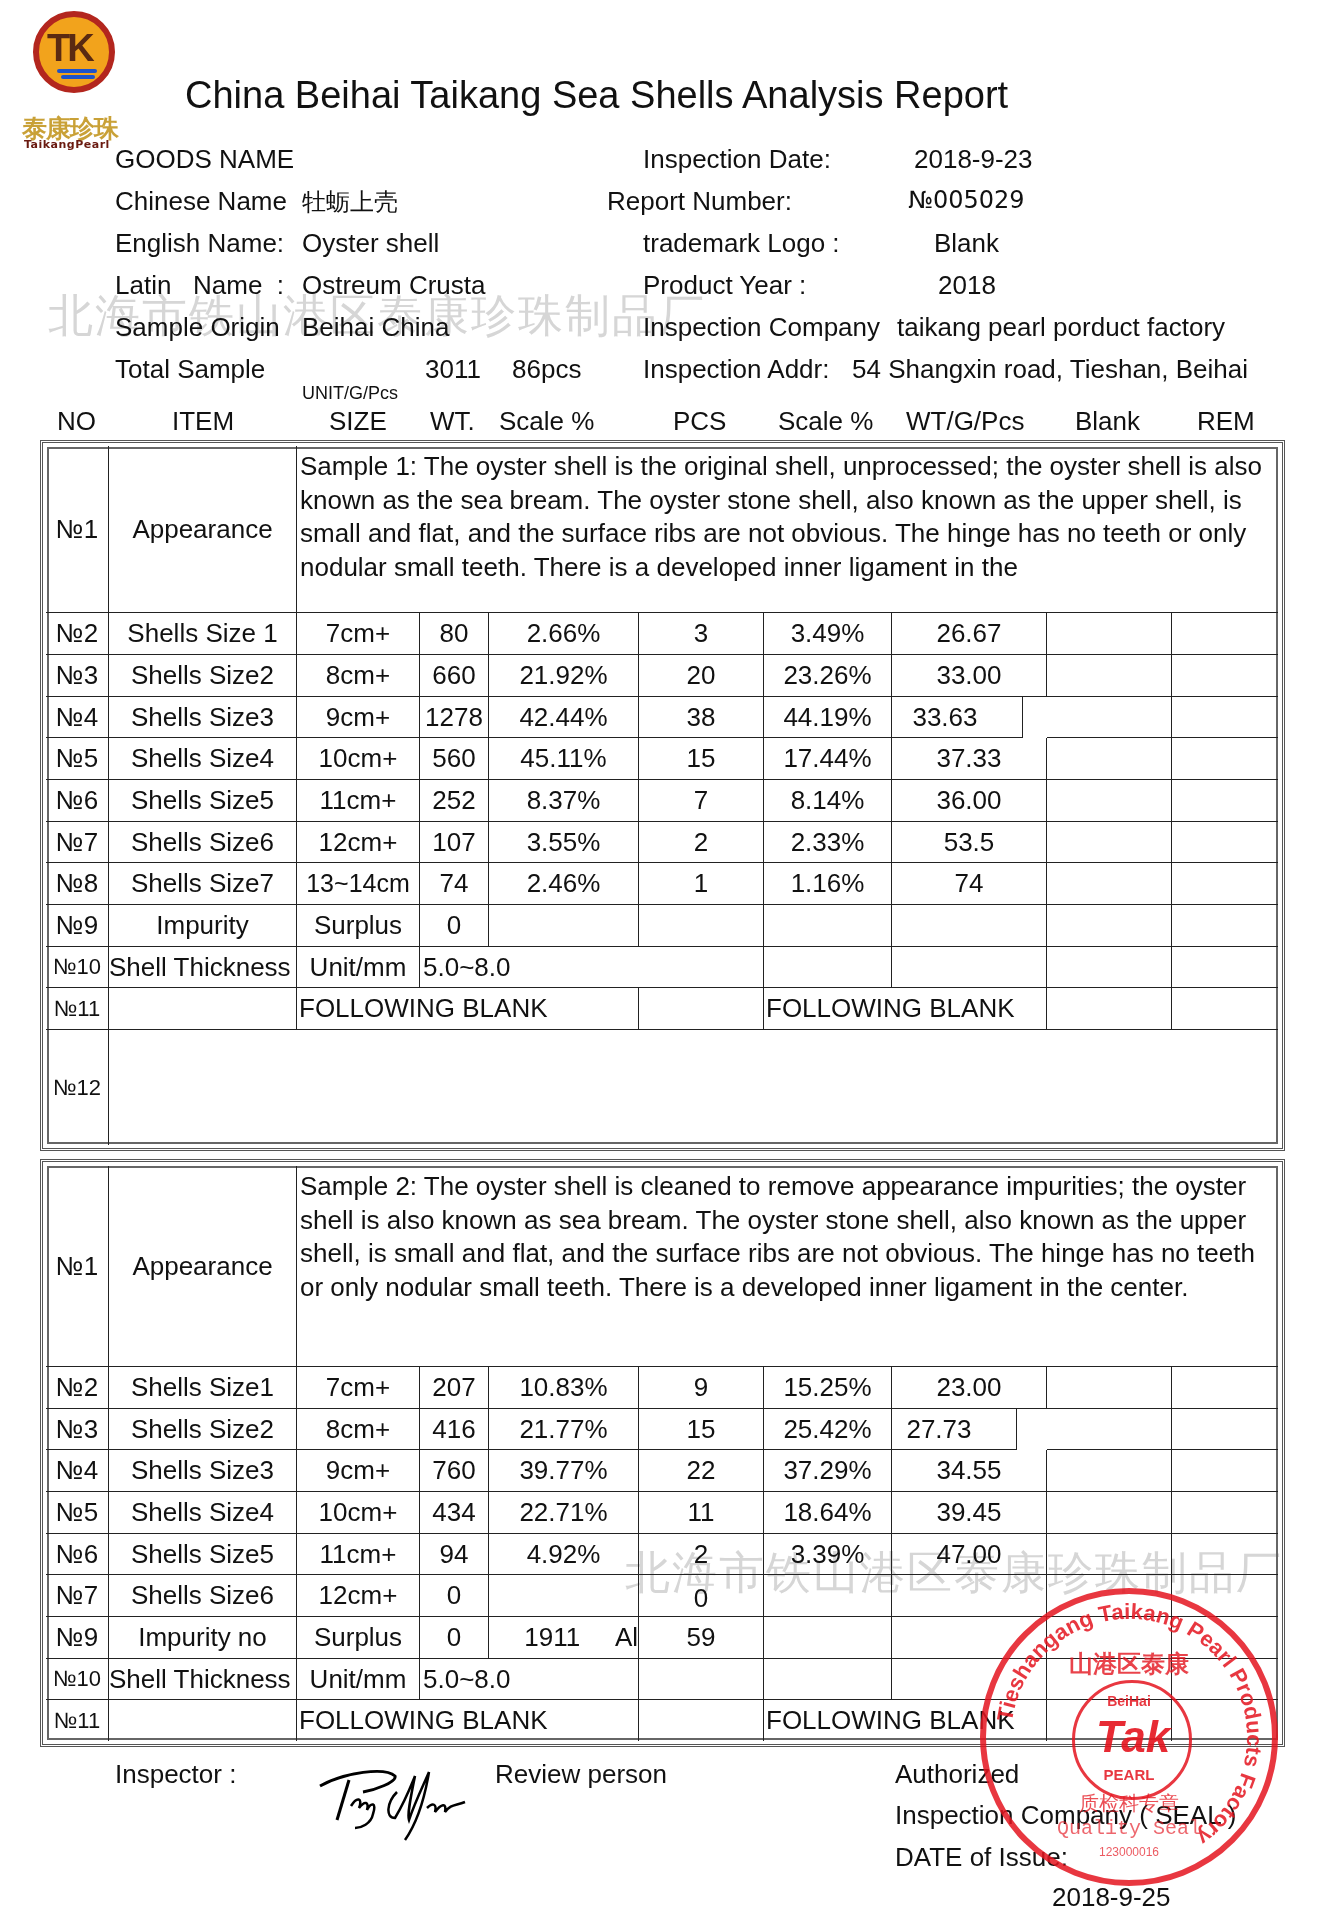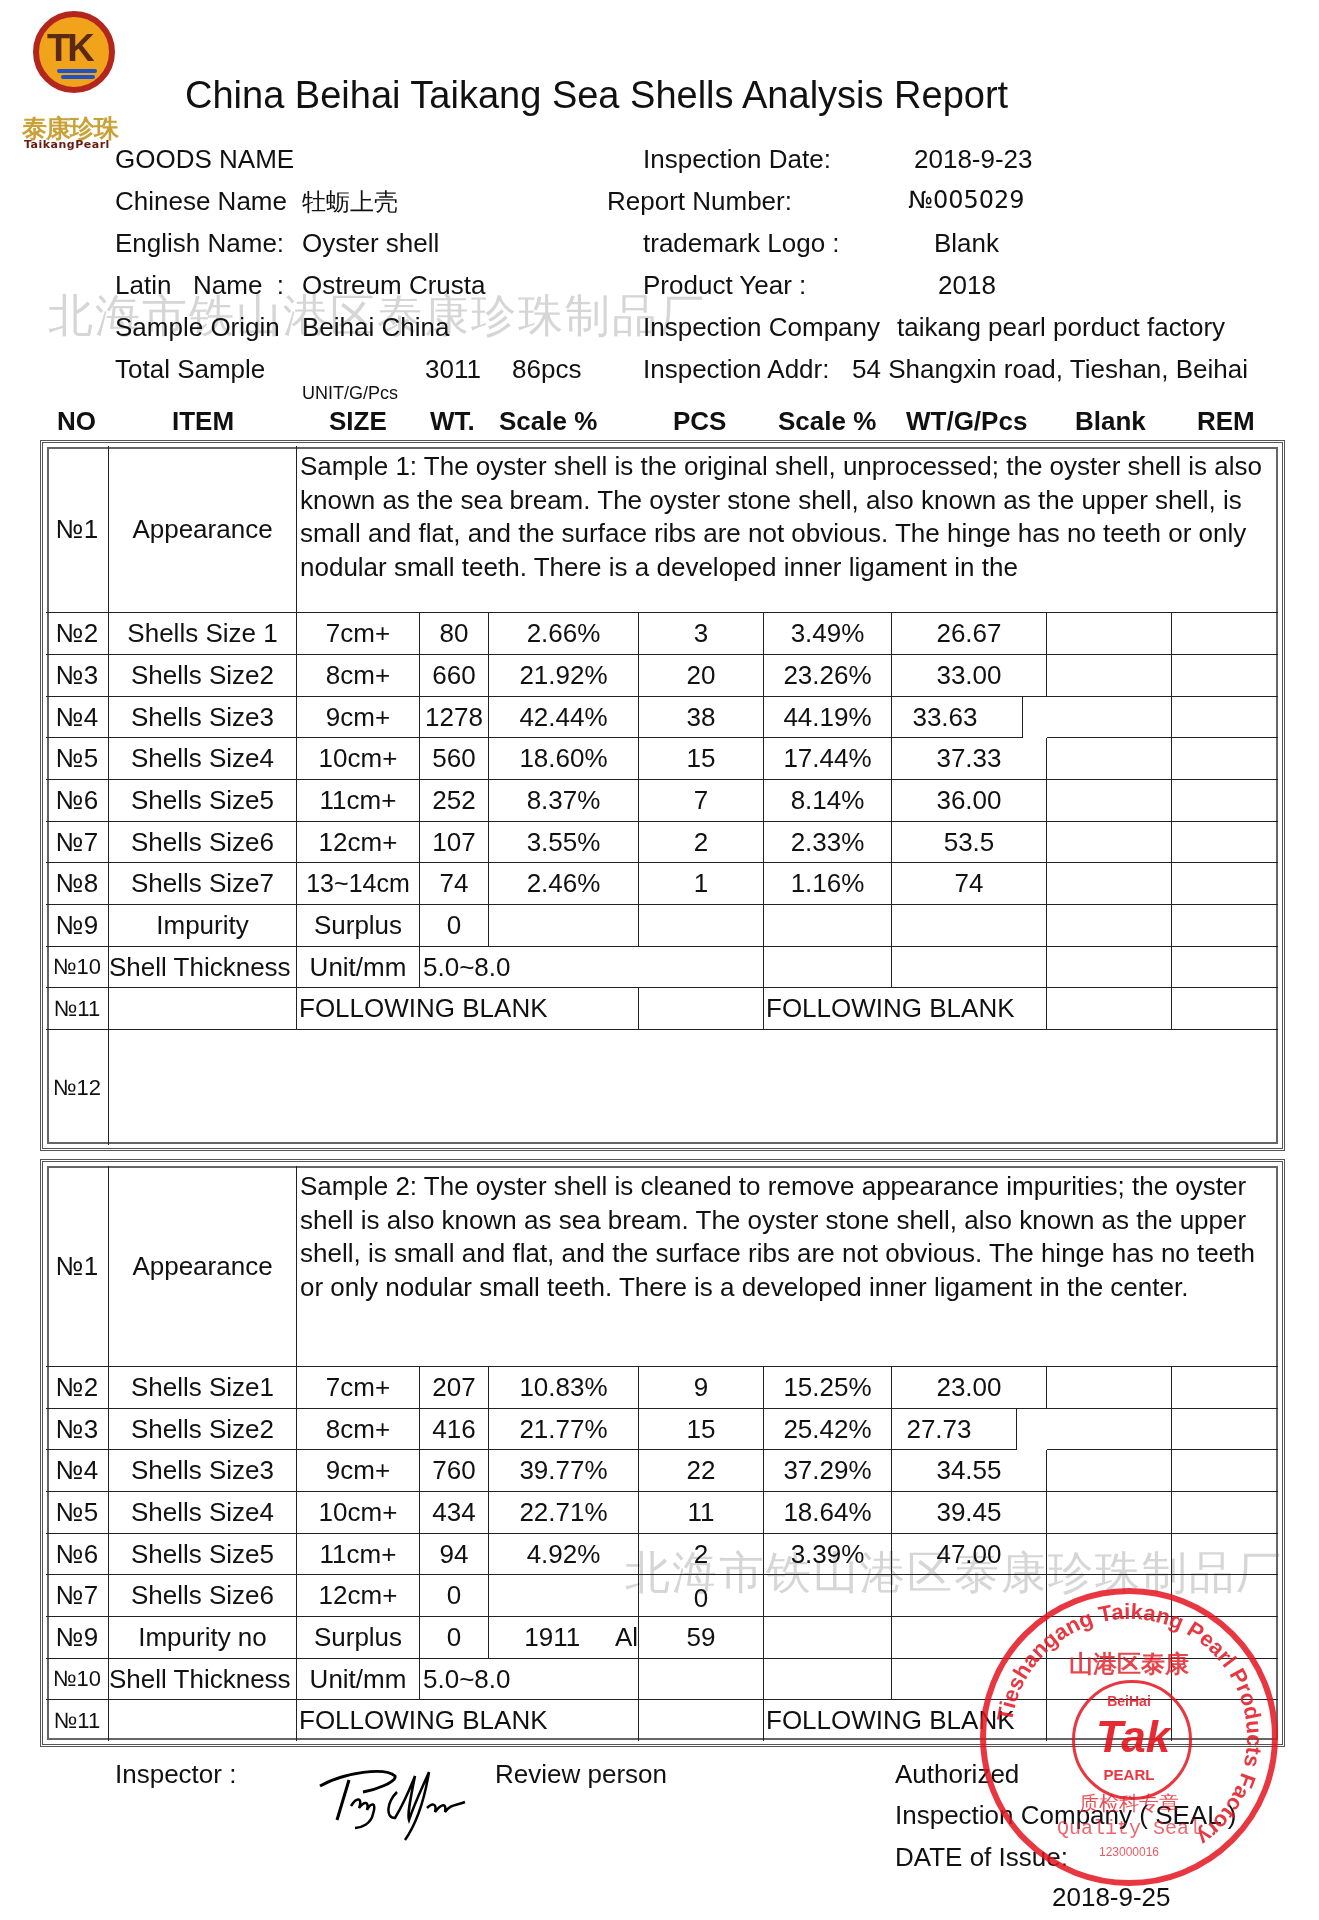--- a/index.html
+++ b/index.html
@@ -6,21 +6,21 @@
   body{width:1319px;height:1920px;position:relative;overflow:hidden;font-family:"Liberation Sans",sans-serif;color:#111;}
   .abs{position:absolute;white-space:nowrap;}
   .logo{position:absolute;left:33px;top:11px;width:82px;height:82px;border-radius:50%;background:#f2a31c;border:6px solid #b3261e;box-sizing:border-box;}
   .logo .tk{position:absolute;left:8px;top:10px;font:bold 38px "Liberation Sans",sans-serif;color:#5a2a12;letter-spacing:-3px;}
   .logo .wave{position:absolute;left:18px;width:40px;height:4px;border-radius:3px;background:#1d52c9;}
   .logo-cn{position:absolute;left:22px;top:112px;font:bold 25px "DejaVu Sans",sans-serif;color:#c9a137;letter-spacing:-1px;}
   .logo-en{position:absolute;left:24px;top:138px;font:bold 11px "DejaVu Sans",sans-serif;color:#6a1a10;letter-spacing:0.5px;}
   .title{left:185px;top:74px;font-size:38px;}
   .info{font-size:26px;}
   .small{font-size:18px;margin-top:21px;}
-  .hdr{font-size:26px;top:406px;font-weight:bold;}
+  .hdr{font-size:26px;top:406px;}
   .watermark{position:absolute;font-family:"DejaVu Sans",sans-serif;color:#d6d6d6;font-size:45px;letter-spacing:2px;white-space:nowrap;}
   .tbl{position:absolute;left:40px;width:1245px;border:3px double #555;outline:2px solid #666;outline-offset:-9px;box-sizing:border-box;}
   .grid{position:absolute;left:46px;width:1232px;}
   .cell{position:absolute;box-sizing:border-box;border-right:1px solid #222;border-bottom:1px solid #222;font-size:26px;display:flex;align-items:center;justify-content:center;overflow:hidden;white-space:nowrap;}
   .cell.l{justify-content:flex-start;padding-left:3px;}
   .cell.nob{border-right:none;}
   .desc{position:absolute;font-size:26px;line-height:33.5px;white-space:normal;box-sizing:border-box;border-bottom:1px solid #222;padding:4px 4px 0 3px;overflow:hidden;}
   .note{position:absolute;font-size:26px;line-height:33.5px;text-align:center;border-bottom:1px solid #222;box-sizing:border-box;}
   .stamp{position:absolute;left:980px;top:1588px;width:298px;height:298px;border-radius:50%;border:6px solid rgba(228,20,30,0.85);box-sizing:border-box;}
   .stamp .inner{position:absolute;left:86px;top:86px;width:114px;height:114px;border-radius:50%;border:3px solid rgba(228,20,30,0.85);}
@@ -126,21 +126,21 @@
     <div class="cell" style="left:822px;top:251px;width:155px;height:41px">33.63</div>
     <div class="cell" style="left:1001px;top:251px;width:125px;height:41px"></div>
     <div class="cell nob" style="left:1126px;top:251px;width:106px;height:41px"></div>
   </div>
 
   <div>
     <div class="cell" style="left:0;top:292px;width:63px;height:42px">№5</div>
     <div class="cell" style="left:63px;top:292px;width:188px;height:42px">Shells Size4</div>
     <div class="cell" style="left:251px;top:292px;width:123px;height:42px">10cm+</div>
     <div class="cell" style="left:374px;top:292px;width:69px;height:42px">560</div>
-    <div class="cell" style="left:443px;top:292px;width:150px;height:42px">18.60%</div>
+    <div class="cell" style="left:443px;top:292px;width:150px;height:42px">45.11%</div>
     <div class="cell" style="left:593px;top:292px;width:125px;height:42px">15</div>
     <div class="cell" style="left:718px;top:292px;width:128px;height:42px">17.44%</div>
     <div class="cell" style="left:846px;top:292px;width:155px;height:42px">37.33</div>
     <div class="cell" style="left:1001px;top:292px;width:125px;height:42px"></div>
     <div class="cell nob" style="left:1126px;top:292px;width:106px;height:42px"></div>
   </div>
 
   <div>
     <div class="cell" style="left:0;top:334px;width:63px;height:42px">№6</div>
     <div class="cell" style="left:63px;top:334px;width:188px;height:42px">Shells Size5</div>

